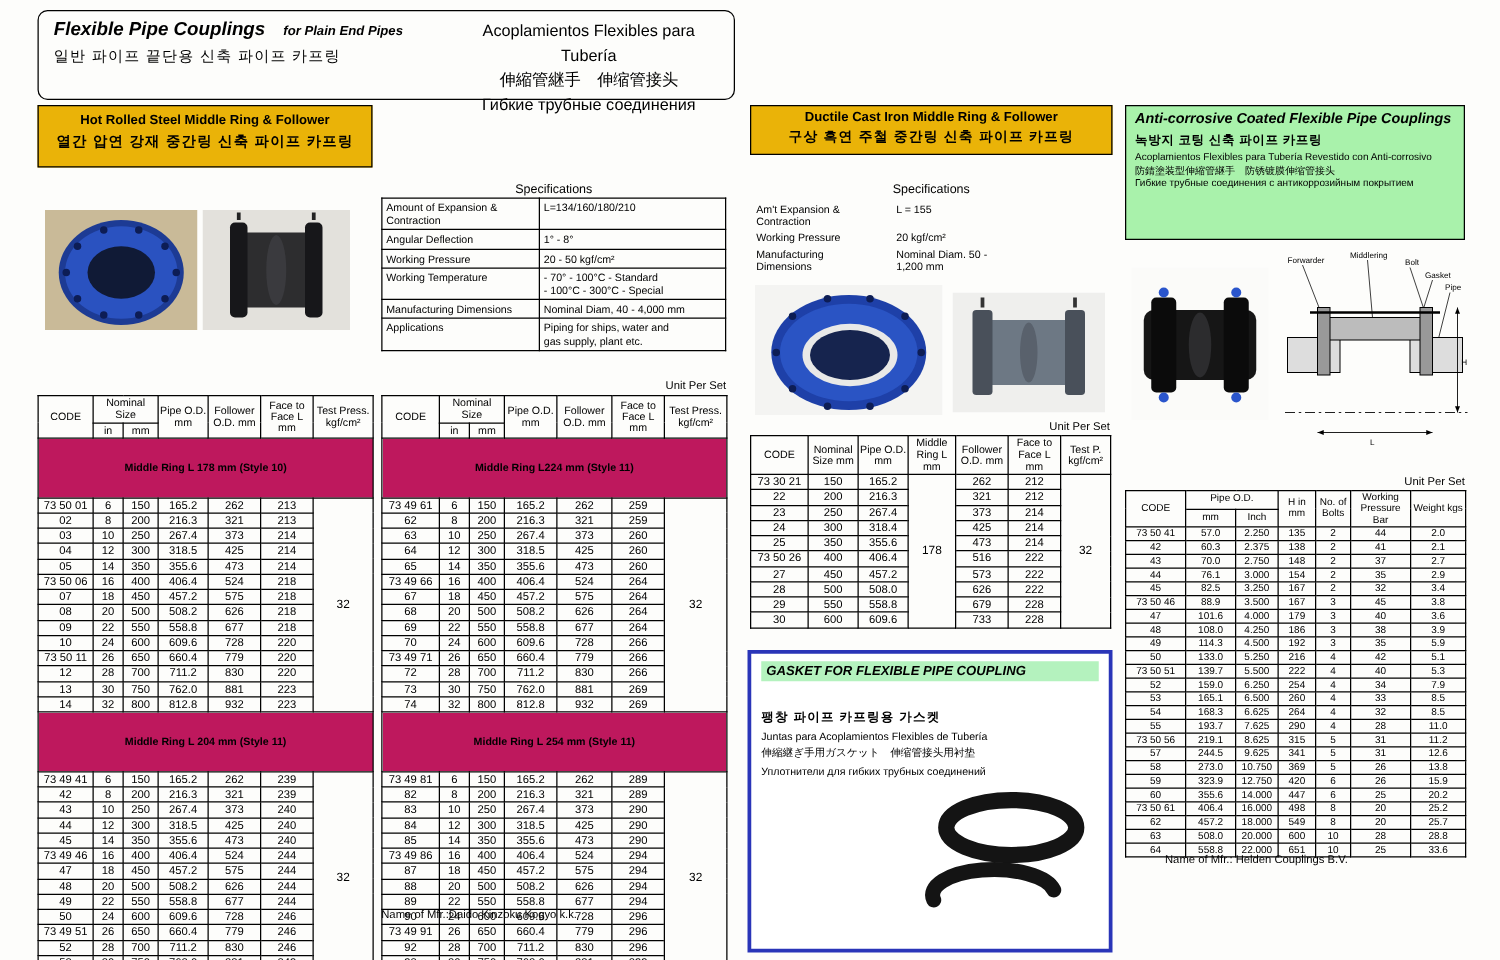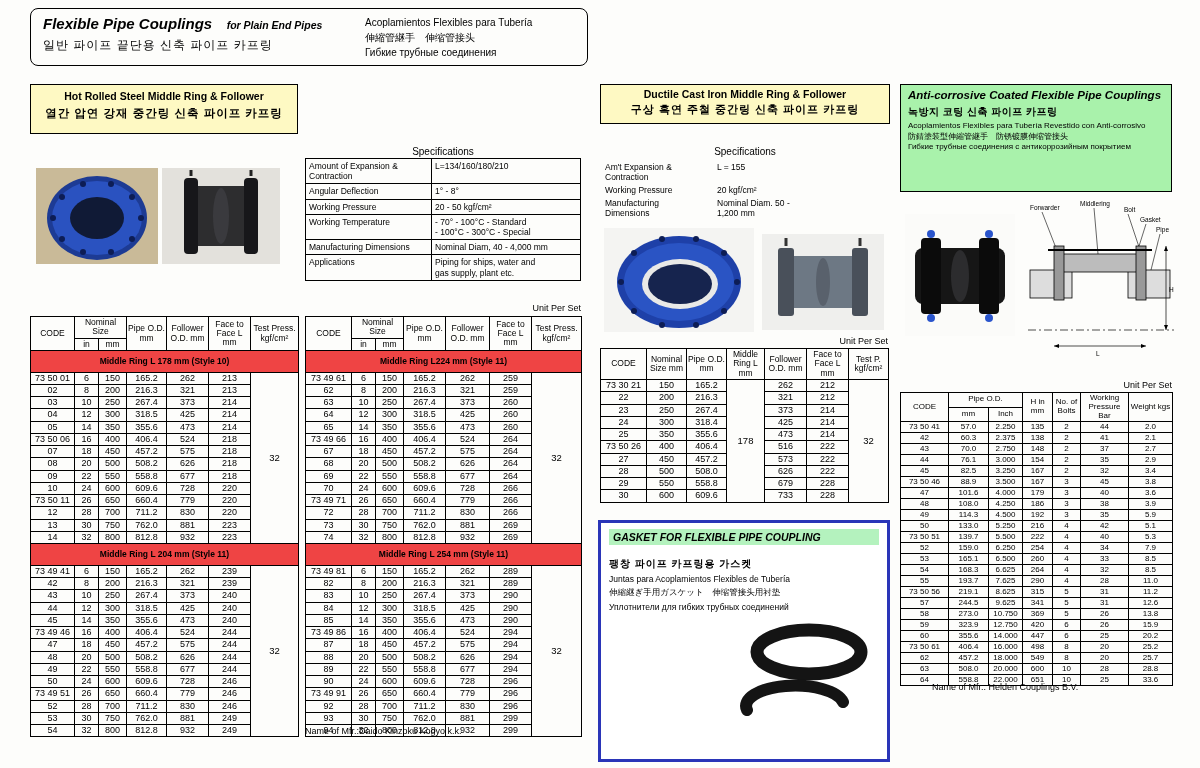--- a/index.html
+++ b/index.html
@@ -1,29 +1,29 @@
 <!DOCTYPE html>
 <html><head>
 <meta charset="utf-8">
 <style>
   * { margin:0; padding:0; box-sizing:border-box; }
   html,body { width:1200px; height:768px; }
   body { position:relative; background:#fdfdfb; font-family:"Liberation Sans", sans-serif; color:#000; overflow:hidden; }
   .abs { position:absolute; }
 
   
-  .hdr-box { left:30px; top:8px; width:558px; height:58px; border:1.5px solid #000; border-radius:8px; display:flex;gap:28px; }
+  .hdr-box { left:30px; top:8px; width:558px; height:72px; border:1.5px solid #000; border-radius:8px; display:flex;gap:28px; }
   .hdr-left { padding:6px 10px 0 12px; }
   .hdr-title { font-size:15px; font-weight:bold; font-style:italic; }
   .hdr-sub { font-size:10.5px; font-weight:bold; font-style:italic; margin-left:10px; }
   .hdr-kr { font-size:12px; margin-top:4px; letter-spacing:1px; }
-  .hdr-right { margin-left:auto; padding:6px 10px 0 0; font-size:10px; line-height:1.5; width:222px; }
+  .hdr-right { margin-left:auto; padding:6px 10px 0 0; font-size:13px; line-height:1.5; width:222px;text-align:center; }
 
   
-  .green { background:#fef9c3; border:1px solid #000; text-align:center; }
+  .green { background:#eab308; border:1px solid #000; text-align:center; }
   .gh-title { font-size:10.5px; font-weight:bold; }
   .gh-kr { font-size:11.5px; font-weight:bold; margin-top:4px; letter-spacing:1px; }
   .anti-green { background:#a9f2ab; border:1px solid #000; text-align:left; padding:4px 7px; }
   .ag-title { font-size:11.5px; font-weight:bold; font-style:italic; line-height:1.15; }
   .ag-kr { font-size:10px; font-weight:bold; margin:3px 0 2px 0; letter-spacing:0.5px; }
   .ag-small { font-size:8px; line-height:1.3; }
 
   
   .spec-label { text-align:center; font-size:10px; }
   .ups { text-align:right; font-size:9px; }
@@ -31,33 +31,33 @@
 
   
   table { border-collapse:collapse; table-layout:fixed; }
   .spec-table { font-size:8.5px; }
   .spec-table td { border:1px solid #000; padding:2px 3px; line-height:1.2; white-space:pre-line; vertical-align:top; }
   .spec-table.noborder td { border:none; padding:1.5px 3px; }
 
   .data-table { font-size:9px; text-align:center; border:1.4px solid #000; }
   .data-table th, .data-table td { border:1px solid #000; padding:0 1px; line-height:1.25; font-weight:normal; overflow:hidden; vertical-align:middle; }
   .data-table thead th { font-size:8.5px; line-height:1.1; padding:1px; }
-  .data-table tr.group-title td { background:#ef4444; font-weight:bold; font-size:8.5px; padding:5px; }
+  .data-table tr.group-title td { background:#be185d; font-weight:bold; font-size:8.5px; padding:18px; }
   .data-table tr.block-start td { border-top:1.7px solid #000; }
   .data-table td.span-cell { font-size:9.5px; }
   .tight { font-size:8px; }
   .tight thead th { font-size:8px; }
 
   
   .photo svg { display:block; width:100%; height:100%; }
 
   
   .gasket-box { border:3px solid #2a35b8; padding:6px 8px; background:#fff; }
   .gk-title { font-size:10.5px; font-weight:bold; font-style:italic; background:#b4f2be; padding:2px 4px; }
-  .gk-kr { font-size:10px; font-weight:bold; margin-top:12px; letter-spacing:1px; }
+  .gk-kr { font-size:10px; font-weight:bold; margin-top:22px; letter-spacing:1px; }
   .gk-line { font-size:8.5px; margin-top:3px; }
   .gk-row { display:flex; margin-top:6px; }
   .gk-code { font-size:16px; font-weight:bold; font-style:italic; margin-top:26px; white-space:nowrap; }
   .gk-img { width:170px; height:112px; margin-left:auto; }
 
   .diagram text { font-size:6.5px; font-family:"Liberation Sans", sans-serif; }
 </style>
 </head>
 <body>
 

